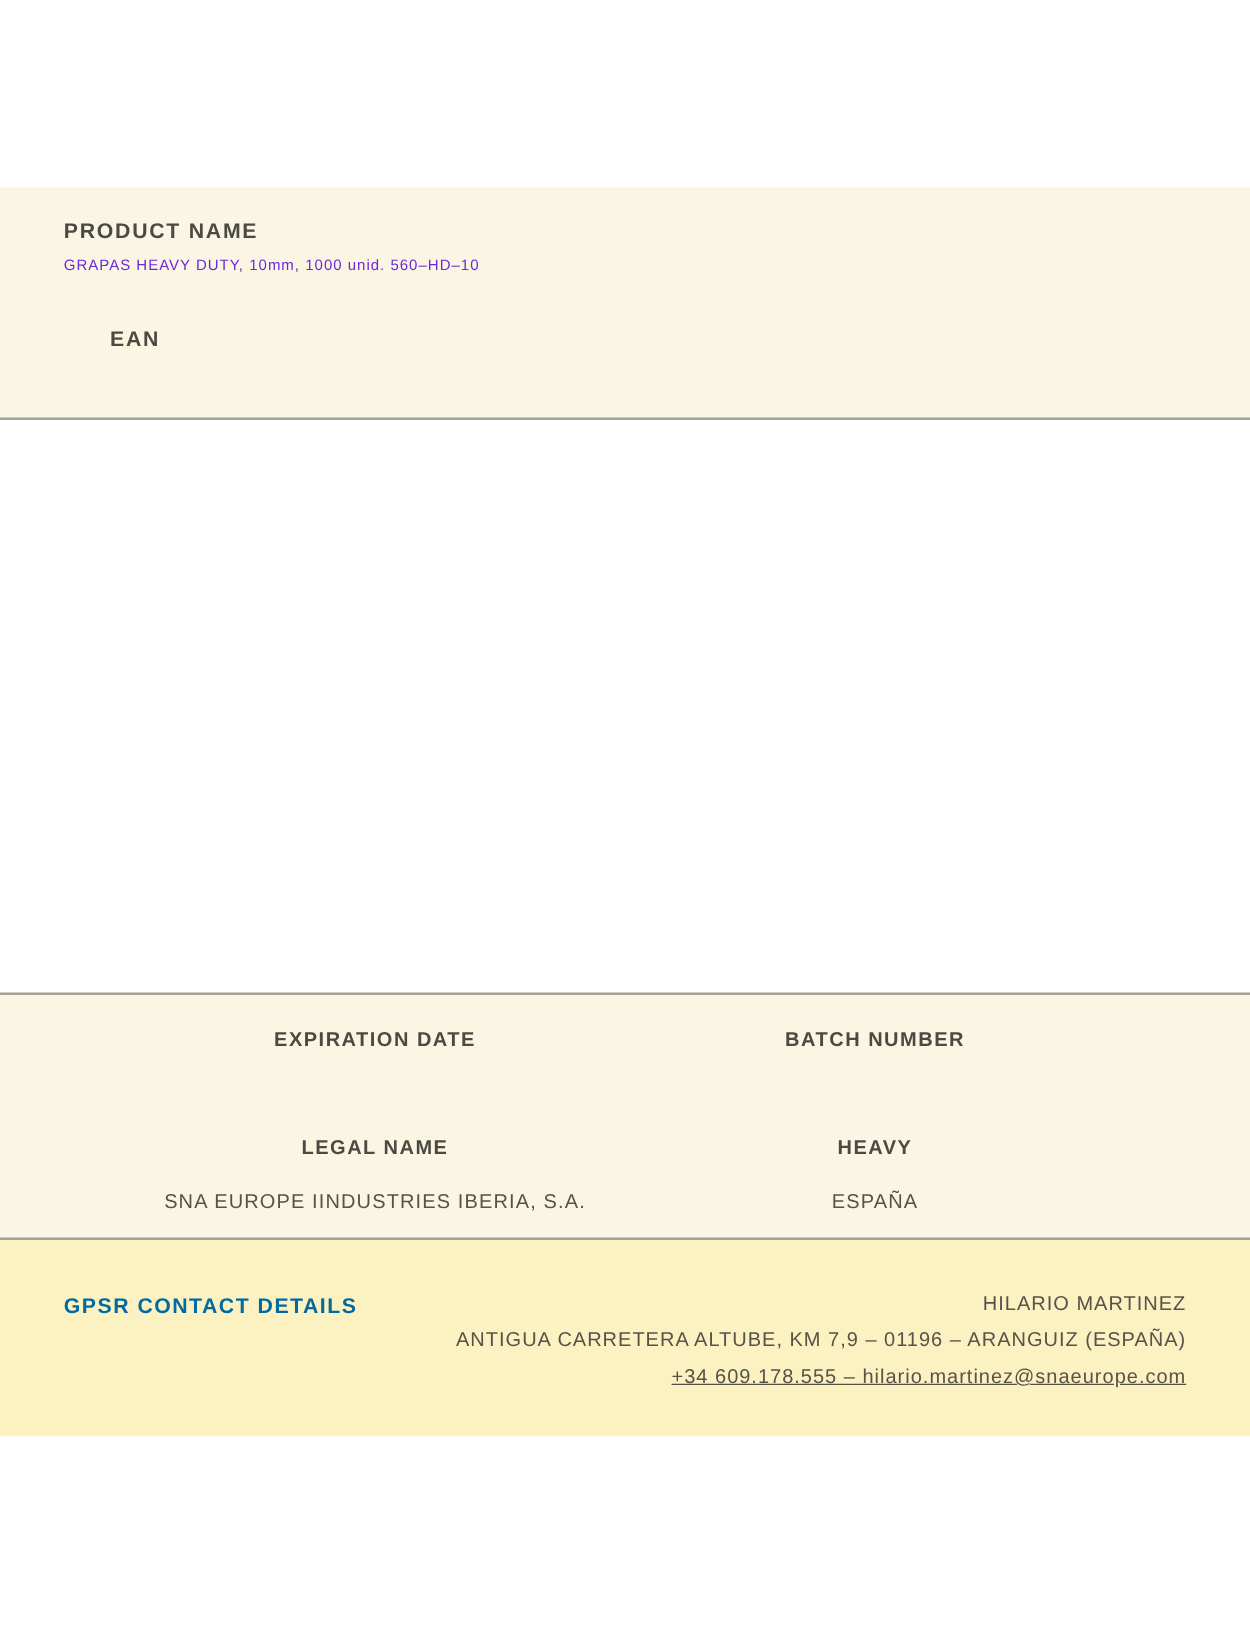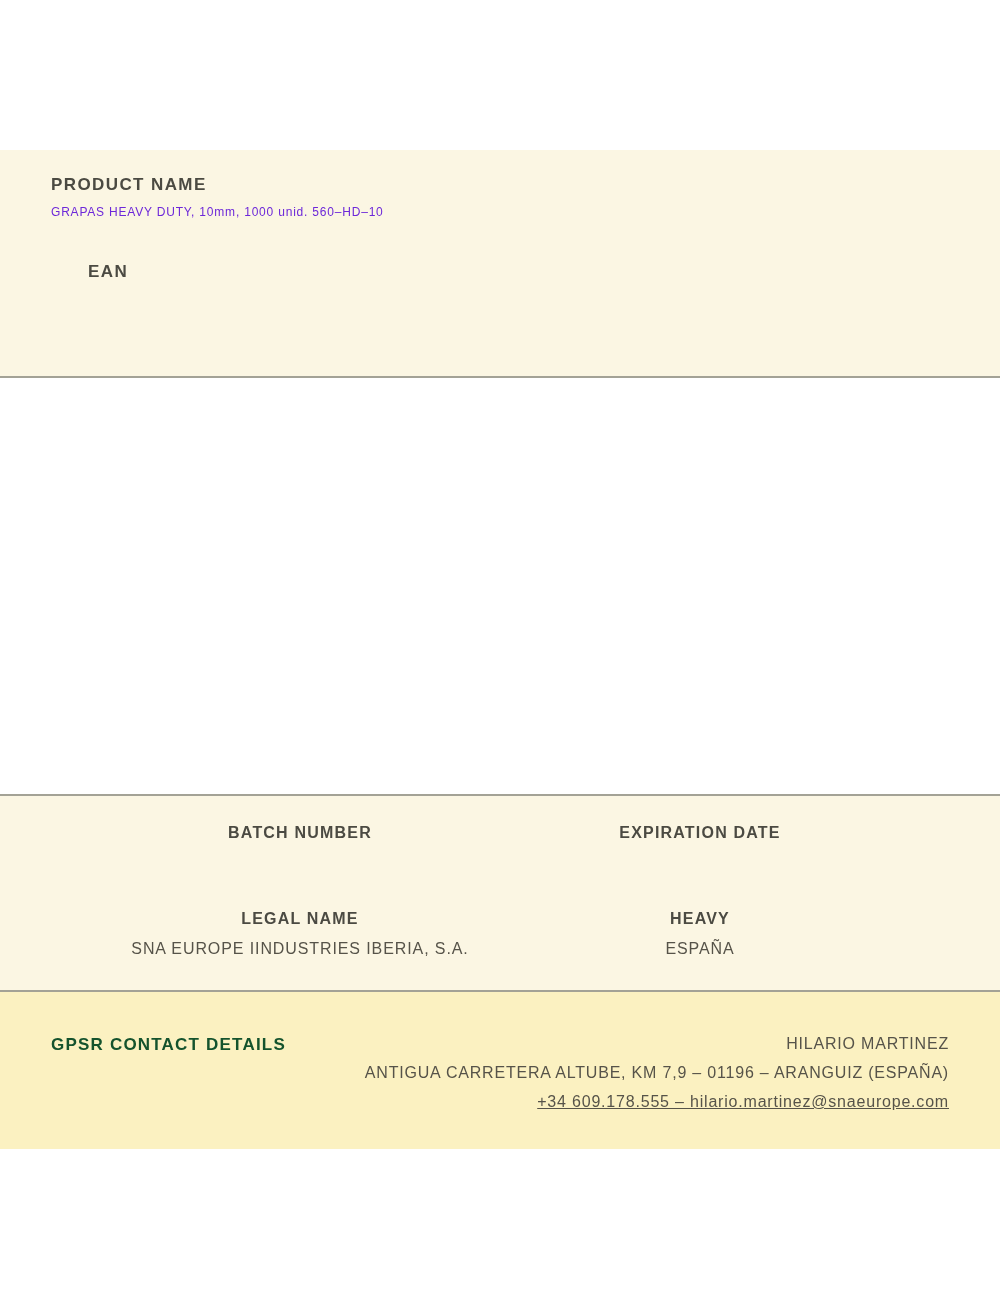--- a/index.html
+++ b/index.html
@@ -16,21 +16,21 @@
   }
   .band {
     position: absolute;
     left: 0;
     width: 1000px;
     box-sizing: border-box;
   }
   
   .product-section {
     top: 150px;
-    height: 228px;
+    height: 186px;
     background: #fbf6e3;
     border-bottom: 2px solid #a3a296;
     padding: 25px 51px 0 51px;
   }
   .field-label {
     font-size: 17px;
     font-weight: bold;
     letter-spacing: 1.4px;
     color: #4b4a42;
   }
@@ -68,36 +68,36 @@
   .batch-label {
     font-size: 16px;
     font-weight: bold;
     letter-spacing: 1.2px;
     color: #4b4a42;
   }
   .batch-value {
     font-size: 16px;
     letter-spacing: 0.9px;
     color: #565349;
-    margin-top: 12px;
+    margin-top: 25px;
   }
   
   .contact-section {
     top: 992px;
     height: 157px;
     background: #fbf1c1;
   }
   .gpsr-label {
     position: absolute;
     top: 43px;
     left: 51px;
     font-size: 17px;
     font-weight: bold;
     letter-spacing: 1.2px;
-    color: #14532d;
+    color: #0369a1;
   }
   .contact-block {
     position: absolute;
     top: 43px;
     right: 51px;
     text-align: right;
     font-size: 16px;
     letter-spacing: 0.8px;
     color: #565349;
   }
@@ -116,24 +116,24 @@
     <div class="field-value">GRAPAS HEAVY DUTY, 10mm, 1000 unid. 560–HD–10</div>
   </div>
   <div class="ean-block">
     <div class="field-label">EAN</div>
   </div>
 </div>
 
 <div class="band batch-section">
   <div class="two-col-row row-top">
     <div class="col">
-      <div class="batch-label">BATCH NUMBER</div>
+      <div class="batch-label">EXPIRATION DATE</div>
     </div>
     <div class="col">
-      <div class="batch-label">EXPIRATION DATE</div>
+      <div class="batch-label">BATCH NUMBER</div>
     </div>
   </div>
   <div class="two-col-row row-bottom">
     <div class="col">
       <div class="batch-label">LEGAL NAME</div>
       <div class="batch-value">SNA EUROPE IINDUSTRIES IBERIA, S.A.</div>
     </div>
     <div class="col">
       <div class="batch-label">HEAVY</div>
       <div class="batch-value">ESPAÑA</div>

